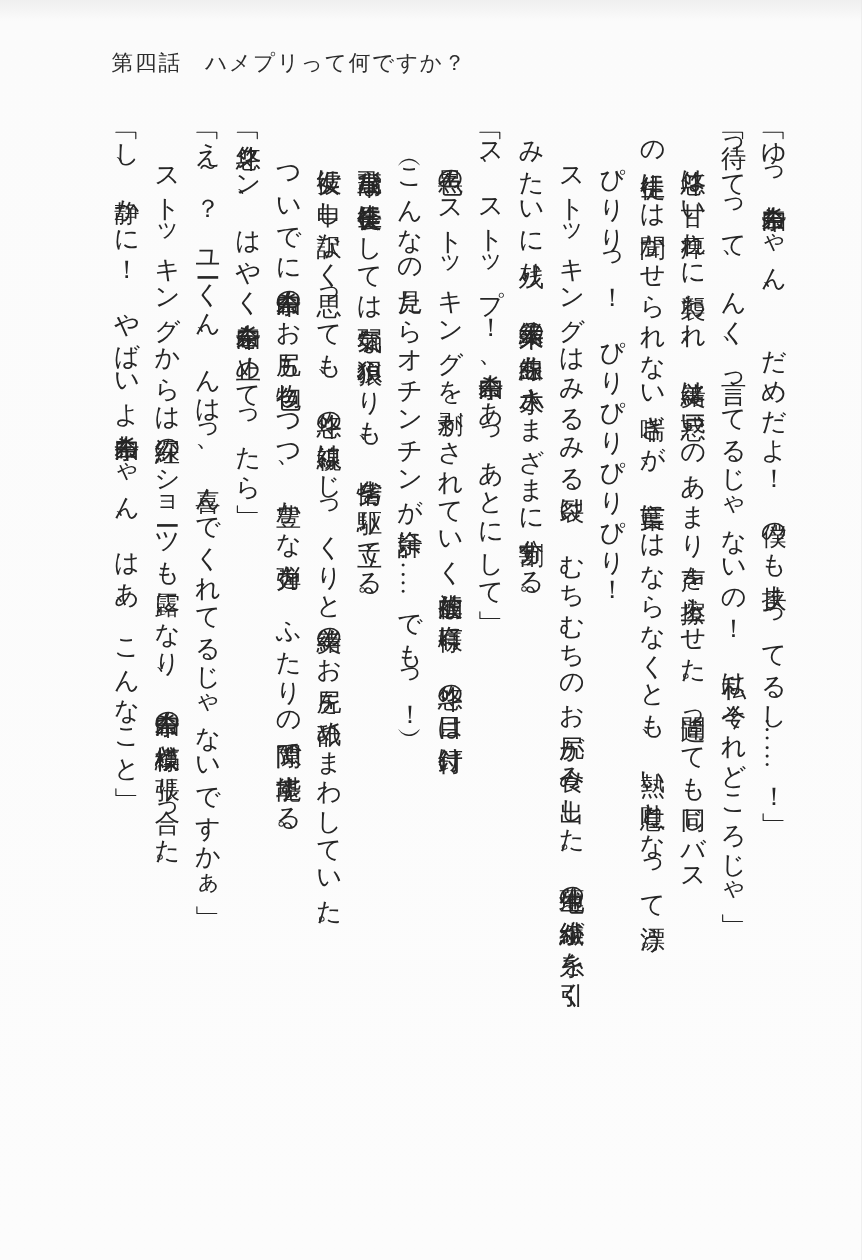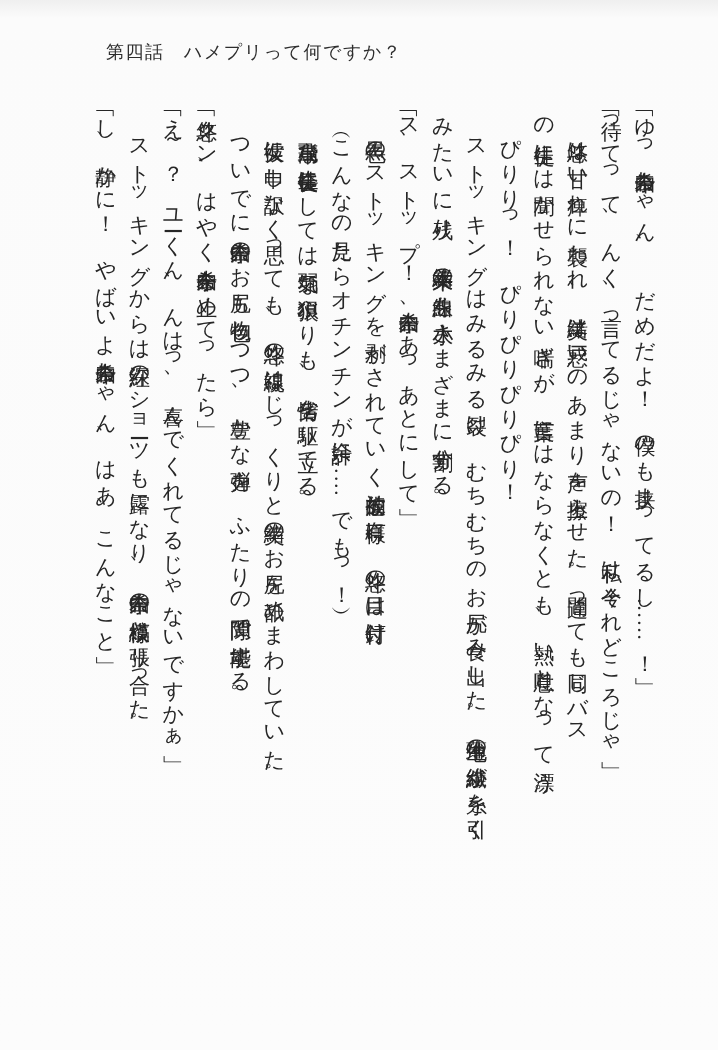--- a/index.html
+++ b/index.html
@@ -12,21 +12,21 @@
     width: 718px;
     height: 1050px;
     margin: 0 auto;
     background: linear-gradient(180deg, #efefef 0px, #fbfbfb 18px, #fcfcfc 100%);
     overflow: hidden;
     font-family: "Liberation Serif", "DejaVu Serif", serif;
   }
   .chapter-header {
     position: absolute;
     top: 40px;
-    left: 106px;
+    left: 93px;
     font-size: 18px;
     letter-spacing: 1.5px;
     color: #2d2d2d;
     white-space: pre;
   }
   .text-block {
     position: absolute;
     top: 103px;
     right: 57px;
     width: 574px;

